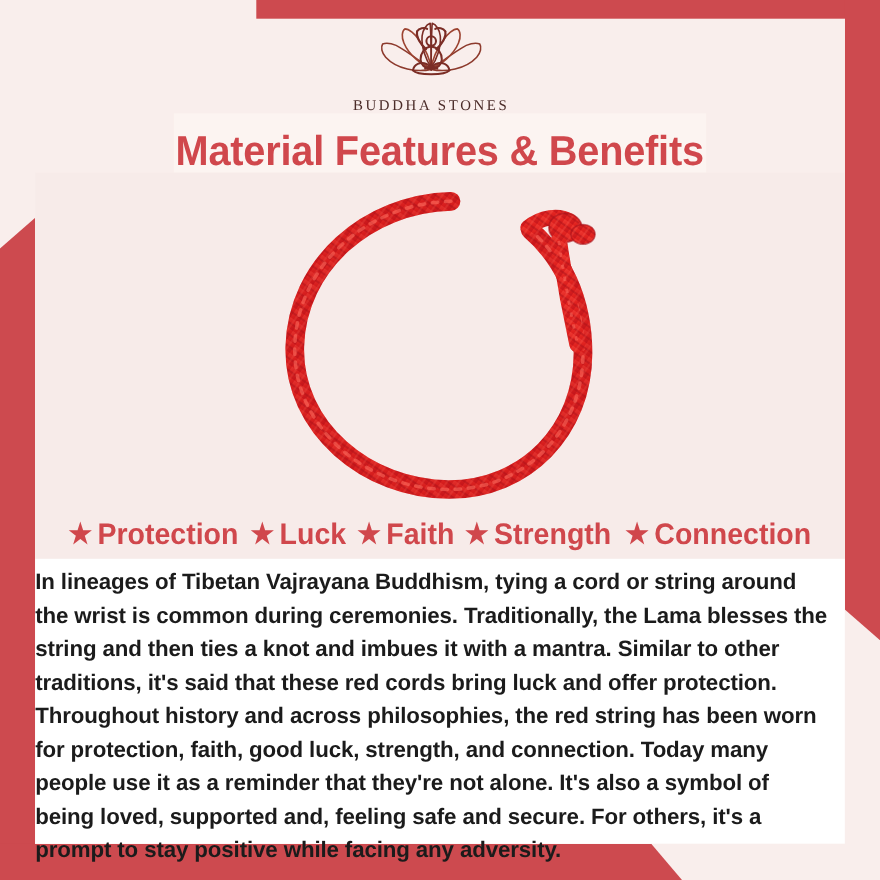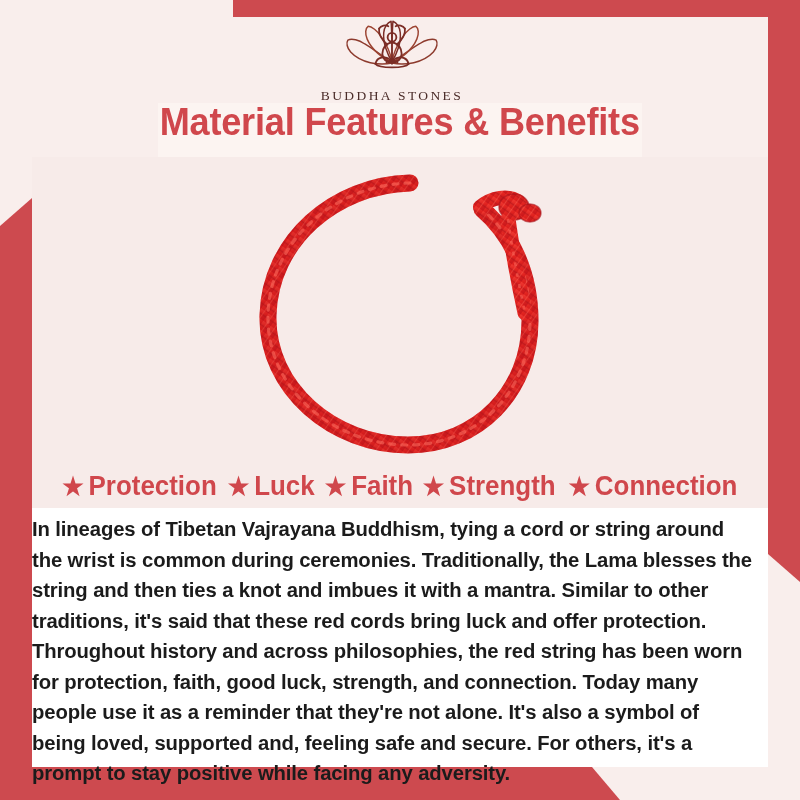--- a/index.html
+++ b/index.html
@@ -87,21 +87,21 @@
 
   
   .title-band {
     position: absolute;
     left: 158px;
     top: 103px;
     width: 484px;
     height: 54px;
     background: #fcf4f1;
     display: flex;
-    align-items: flex-start;
+    align-items: flex-end;
     justify-content: center;
   }
   .title-text {
     font-family: "Liberation Sans Narrow", "Liberation Sans", sans-serif;
     font-weight: bold;
     font-size: 38px;
     line-height: 1;
     color: #d0474c;
     letter-spacing: -0.2px;
     transform: scaleX(0.95);

